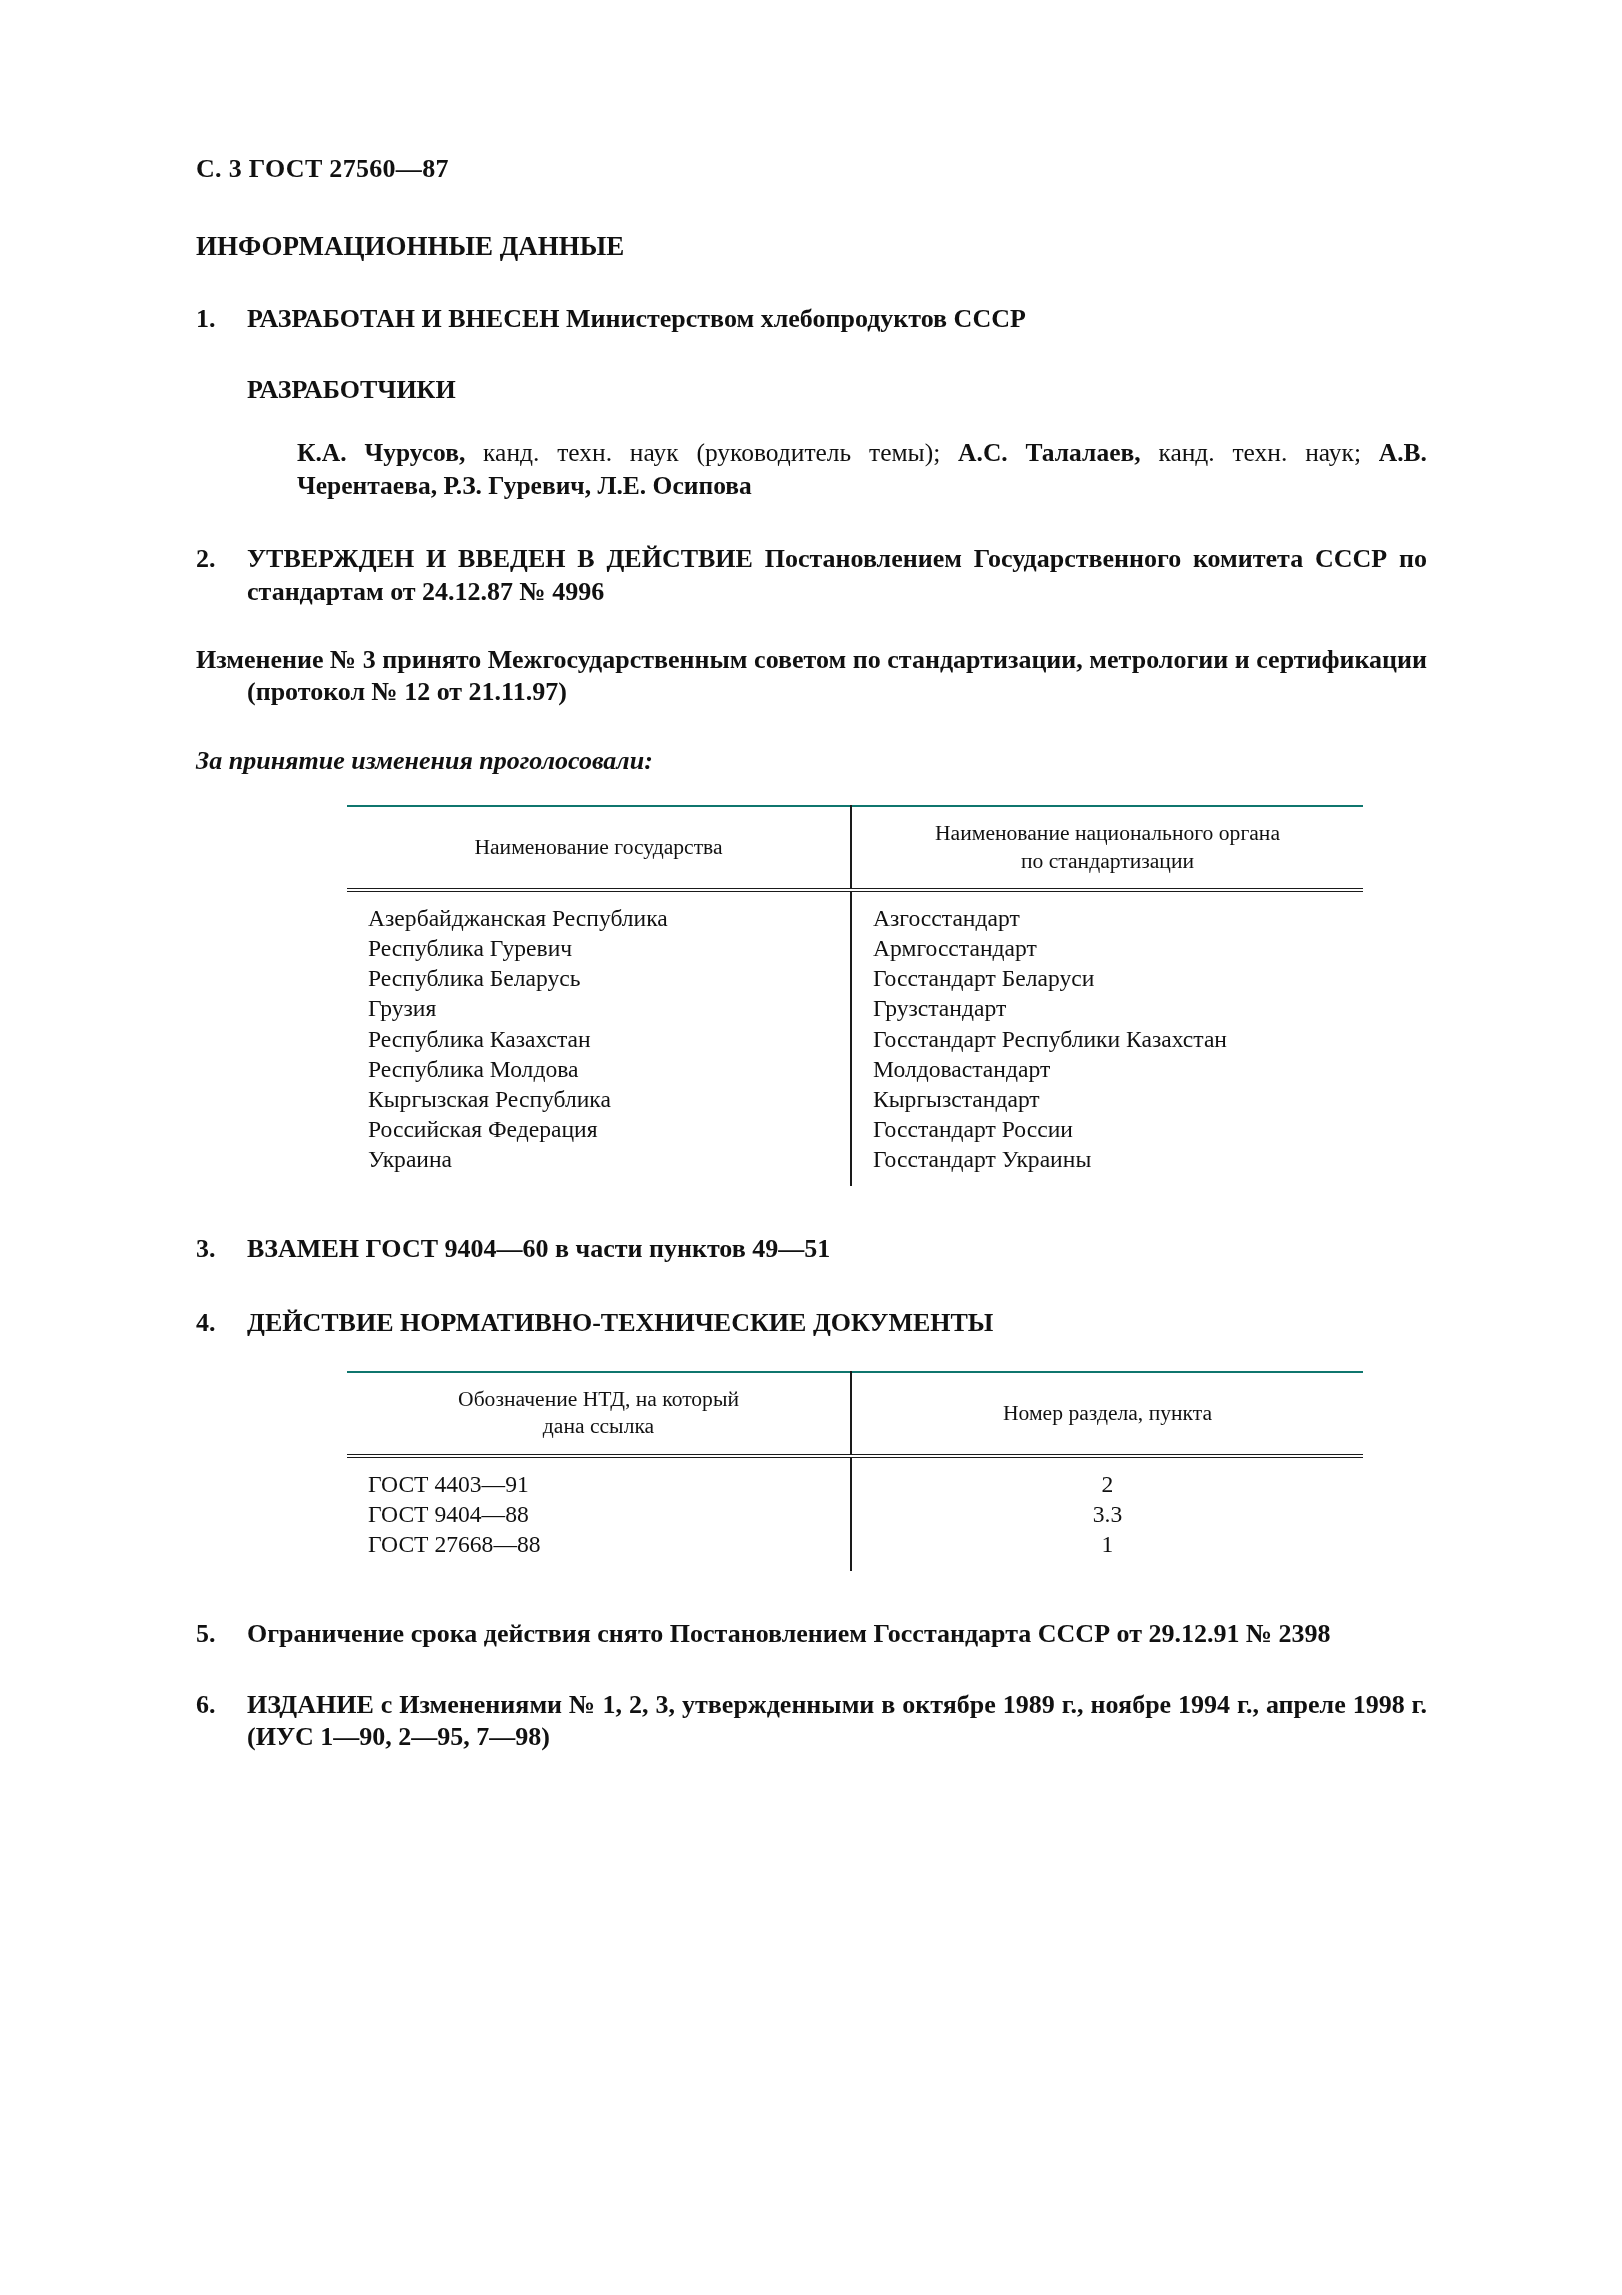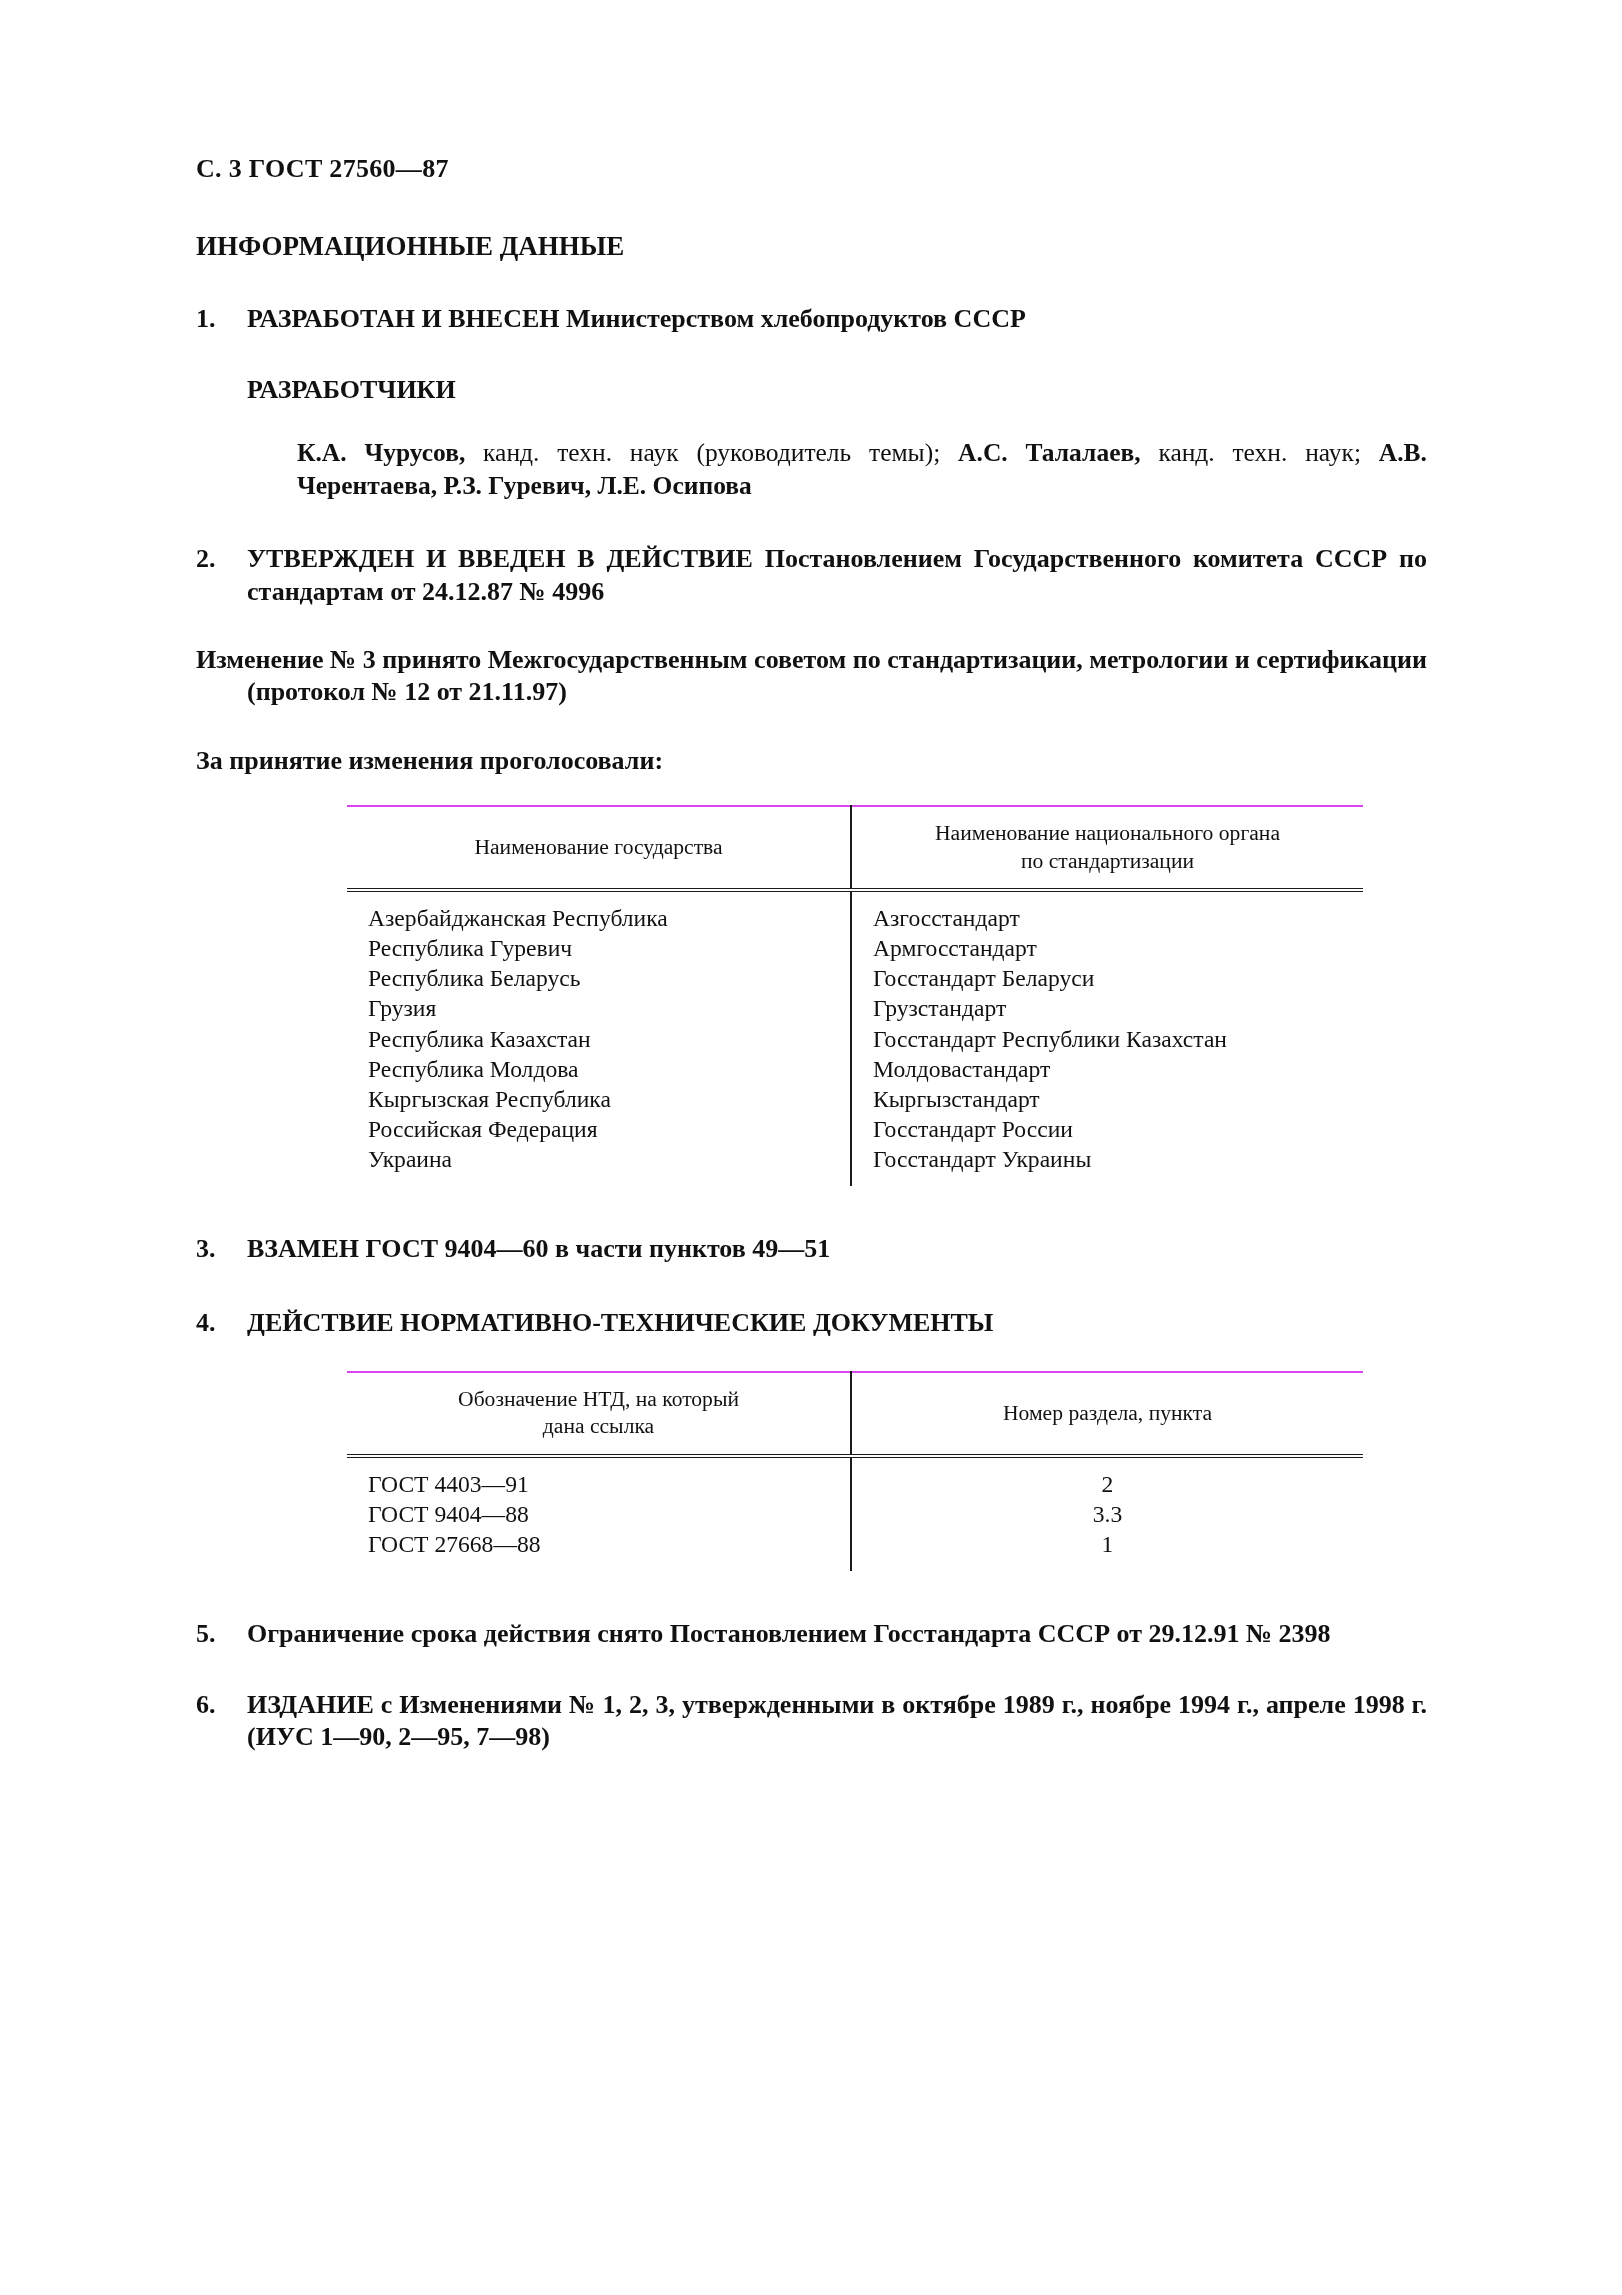--- a/index.html
+++ b/index.html
@@ -56,27 +56,28 @@
     text-indent: -51px;
     font-size: 26px;
     font-weight: bold;
     line-height: 1.26;
     text-align: justify;
   }
   .vote-intro {
     margin-top: 37px;
     font-size: 26px;
     font-weight: bold;
+    font-style: italic;
   }
   .gtable {
     margin-top: 29px;
     margin-left: 151px;
     width: 1016px;
     border-collapse: collapse;
-    border-top: 2px solid #d946ef;
+    border-top: 2px solid #0f766e;
   }
   .gtable th {
     font-weight: normal;
     font-size: 21.6px;
     line-height: 1.28;
     text-align: center;
     vertical-align: middle;
     padding: 13px 15.7px;
     border-bottom: 4.6px double #1a1a1a;
   }

